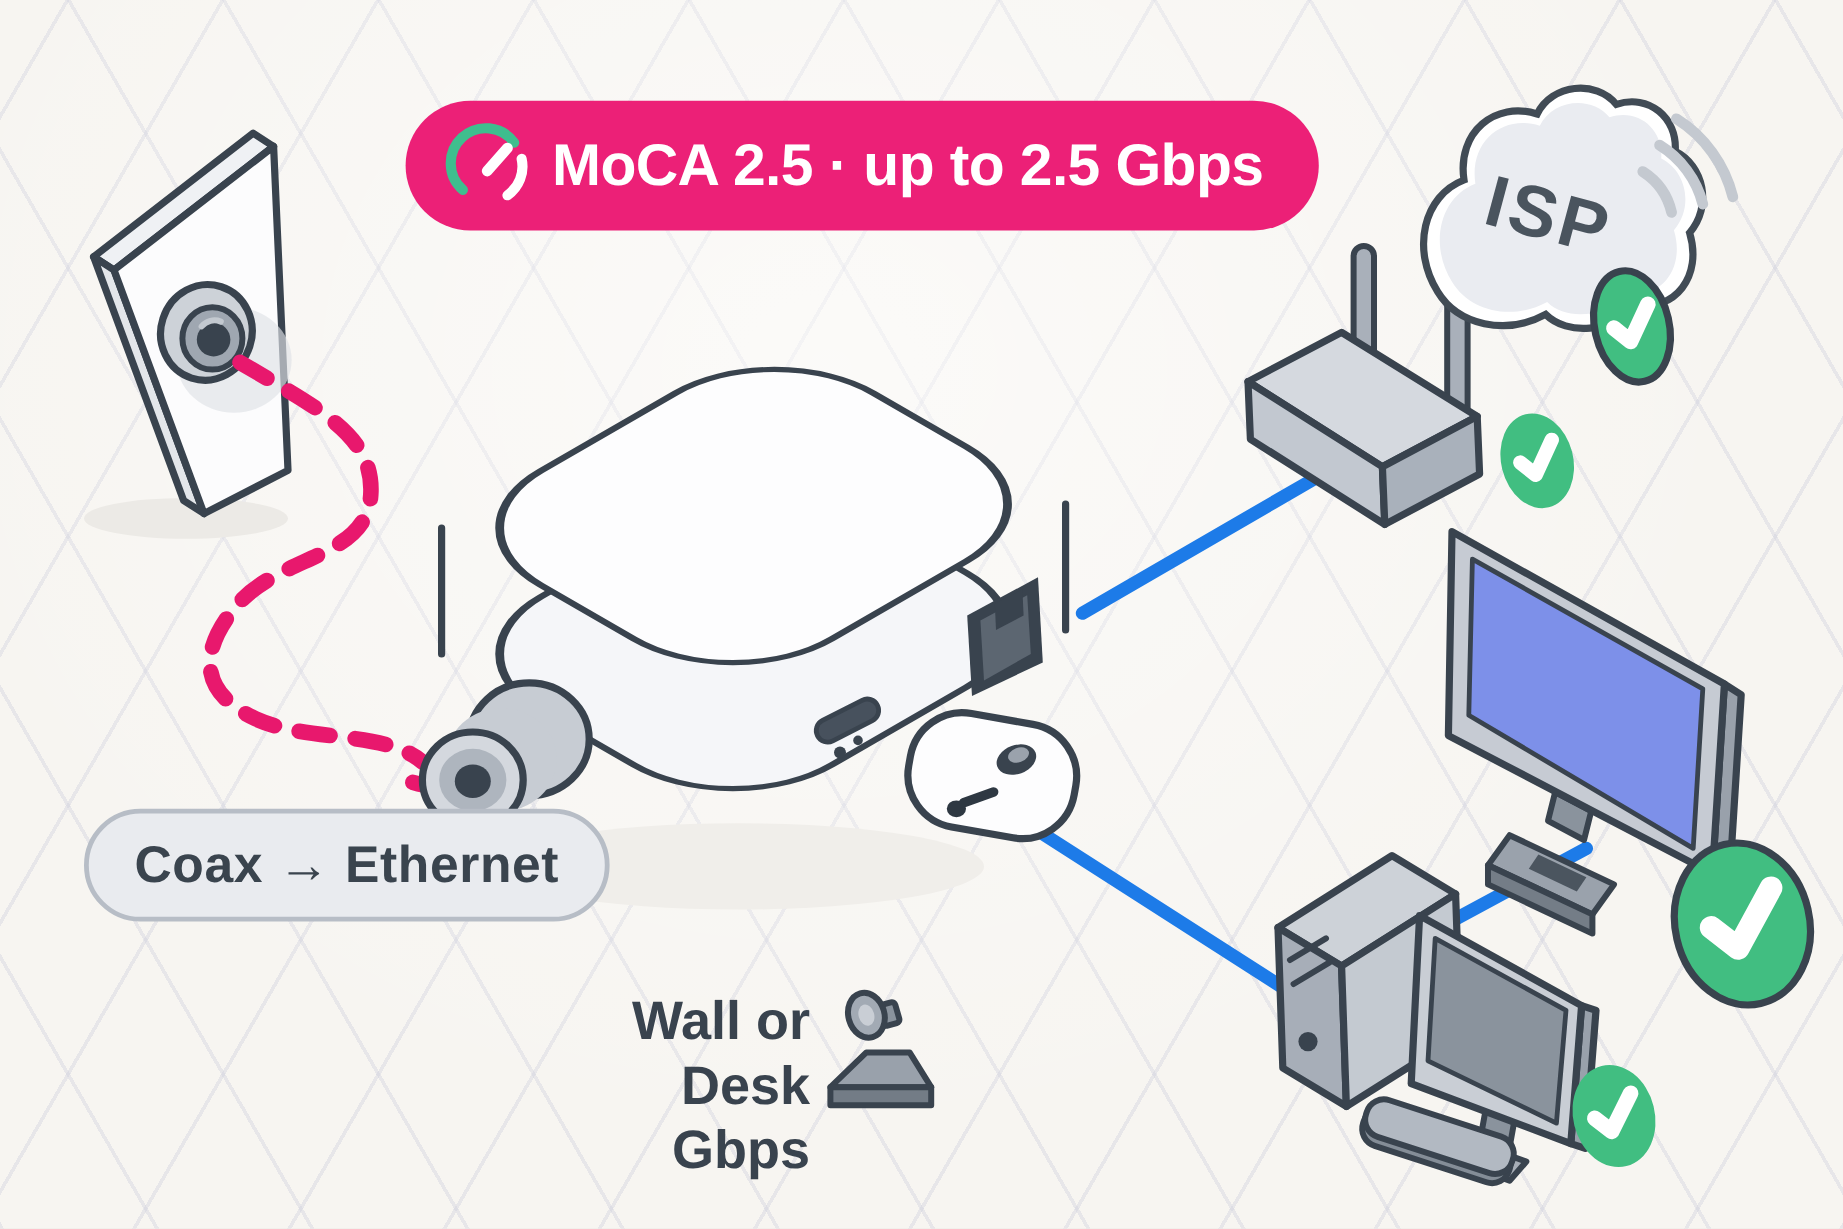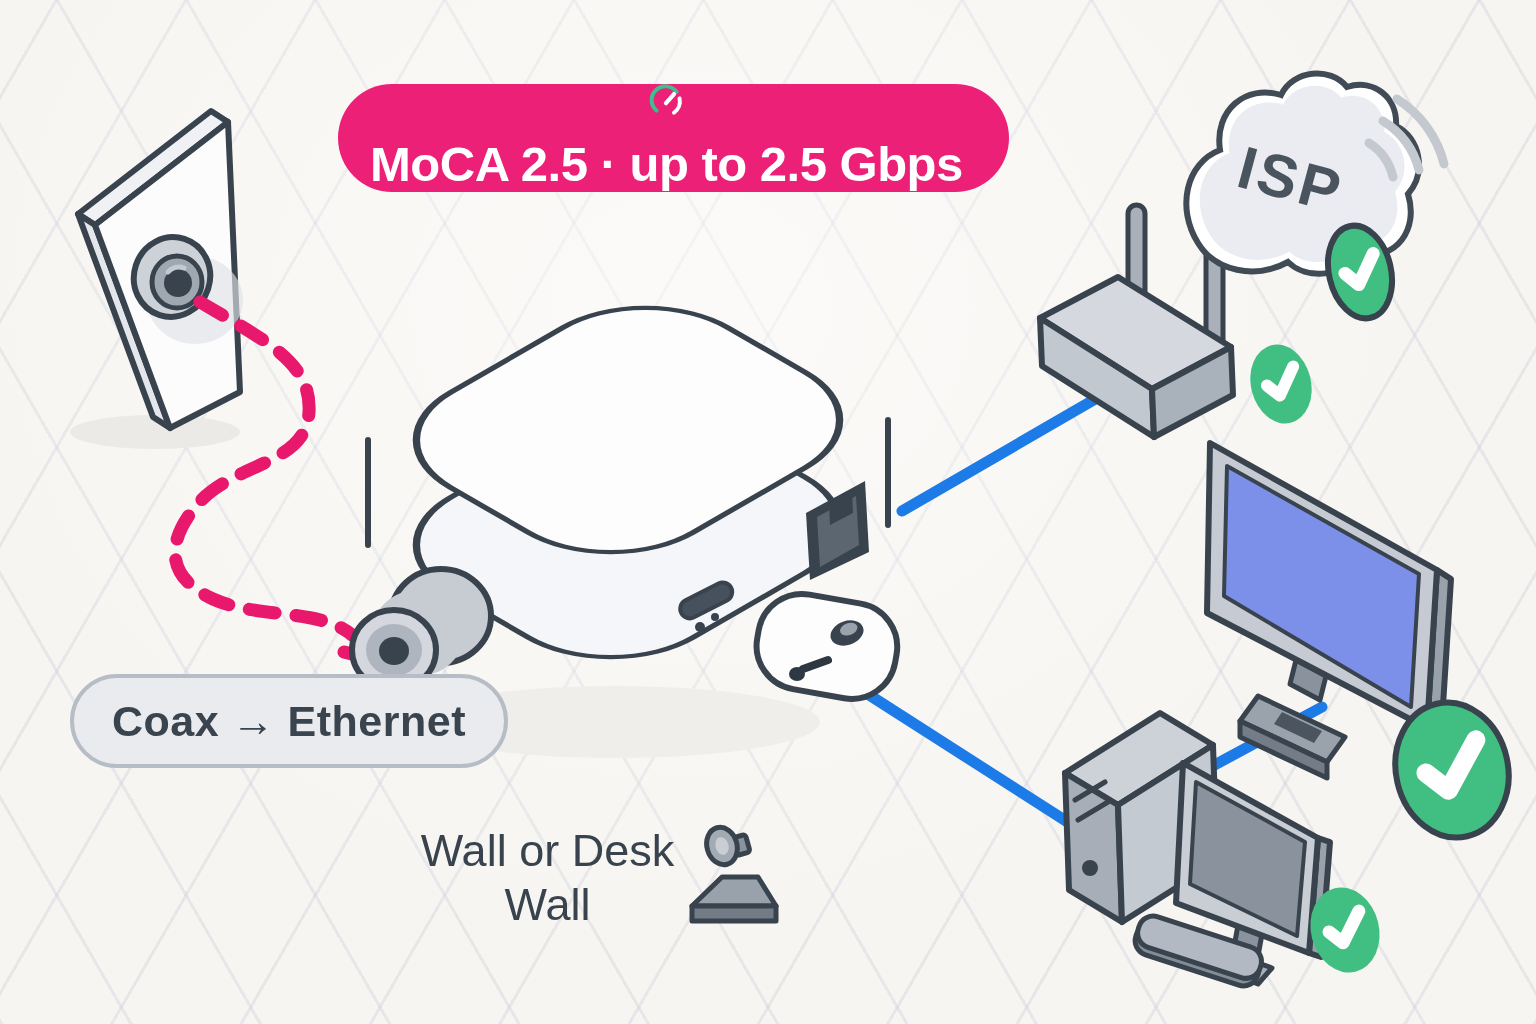--- a/index.html
+++ b/index.html
@@ -9,32 +9,32 @@
     background-color:#F7F5F1;
     background-image:
       radial-gradient(ellipse at 45% 30%, rgba(255,255,255,0.55), rgba(255,255,255,0) 65%),
       repeating-linear-gradient(60deg,  rgba(205,206,220,0.38) 0 3px, transparent 3px 112px),
       repeating-linear-gradient(-60deg, rgba(205,206,220,0.38) 0 3px, transparent 3px 112px);
   }
   .scene-svg{position:absolute;left:0;top:0;}
   .badge{
     position:absolute;left:338px;top:84px;height:108px;
     background:#EC2077;border-radius:58px;
-    display:flex;align-items:center;gap:18px;padding:0 46px 0 32px;flex-direction:column;
+    display:flex;align-items:center;gap:18px;padding:0 46px 0 32px;
   }
   .badge-label{color:#ffffff;font-weight:bold;font-size:49px;letter-spacing:-0.5px;white-space:nowrap;}
   .coax-pill{
     position:absolute;left:70px;top:674px;height:86px;
     background:#E9EBEF;border:4px solid #B7BDC6;border-radius:48px;
     display:flex;align-items:center;padding:0 38px;
   }
   .coax-label{font-size:43px;color:#3A444E;font-weight:700;white-space:nowrap;letter-spacing:0.5px;}
   .mount-text{
-    position:absolute;left:420px;top:824px;width:255px;text-align:center;
-    font-size:45px;font-weight:normal;color:#39434E;line-height:1.19;
+    position:absolute;left:420px;top:824px;width:255px;text-align:right;
+    font-size:45px;font-weight:bold;color:#39434E;line-height:1.19;
   }
 </style>
 </head>
 <body>
 
 <div class="stage">
 
 <svg class="scene-svg" width="1536" height="1024" viewBox="0 0 1536 1024">
 
   <ellipse cx="155" cy="432" rx="85" ry="17" fill="#ECEAE6"></ellipse>
@@ -218,16 +218,16 @@
   </svg>
   <span class="badge-label">MoCA 2.5 · up to 2.5 Gbps</span>
 </div>
 
 <div class="coax-pill">
   <span class="coax-label">Coax → Ethernet</span>
 </div>
 
 <div class="mount-text">
   <div>Wall or Desk</div>
-  <div>Wall</div>
+  <div>Gbps</div>
 </div>
 
 </div>
 
 </body></html>

